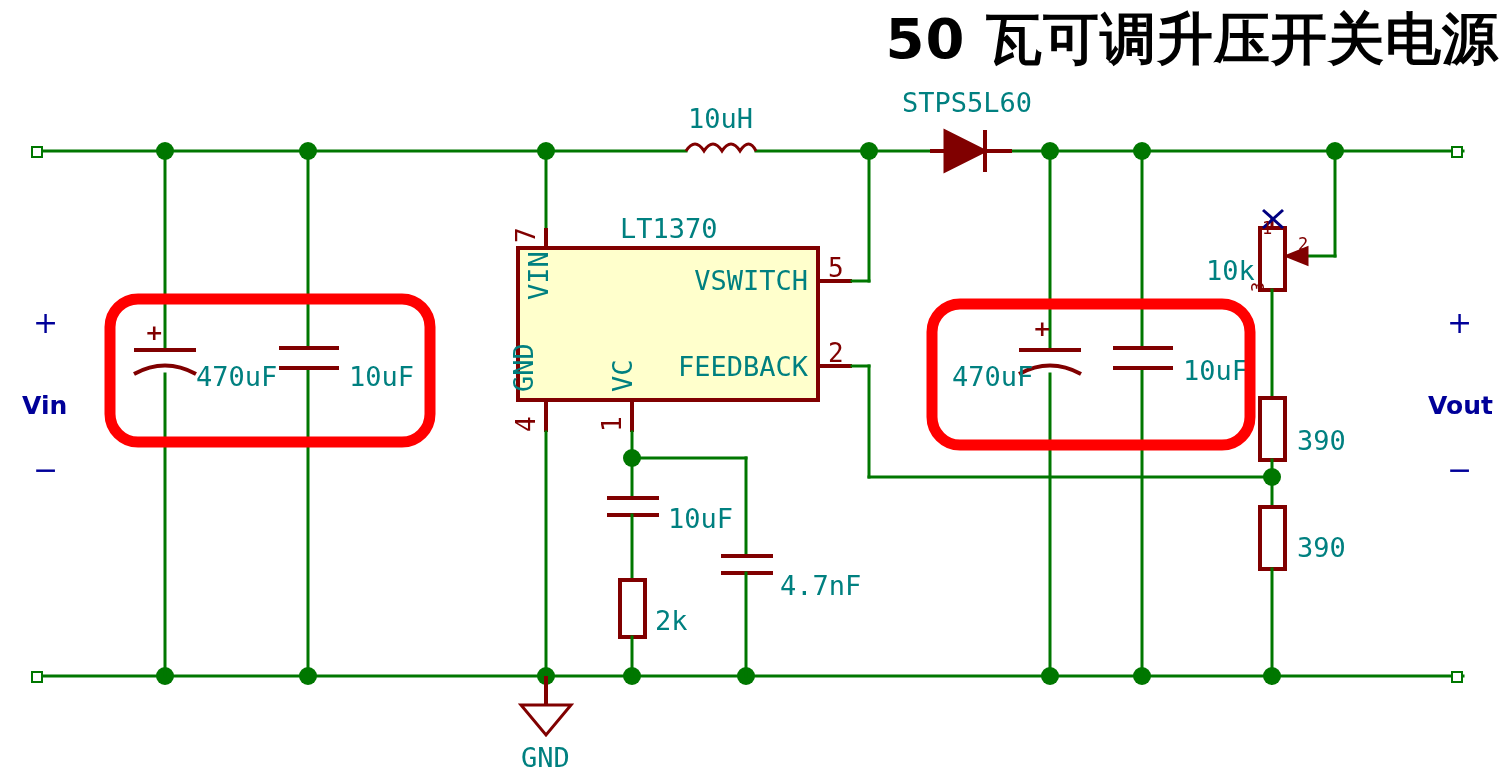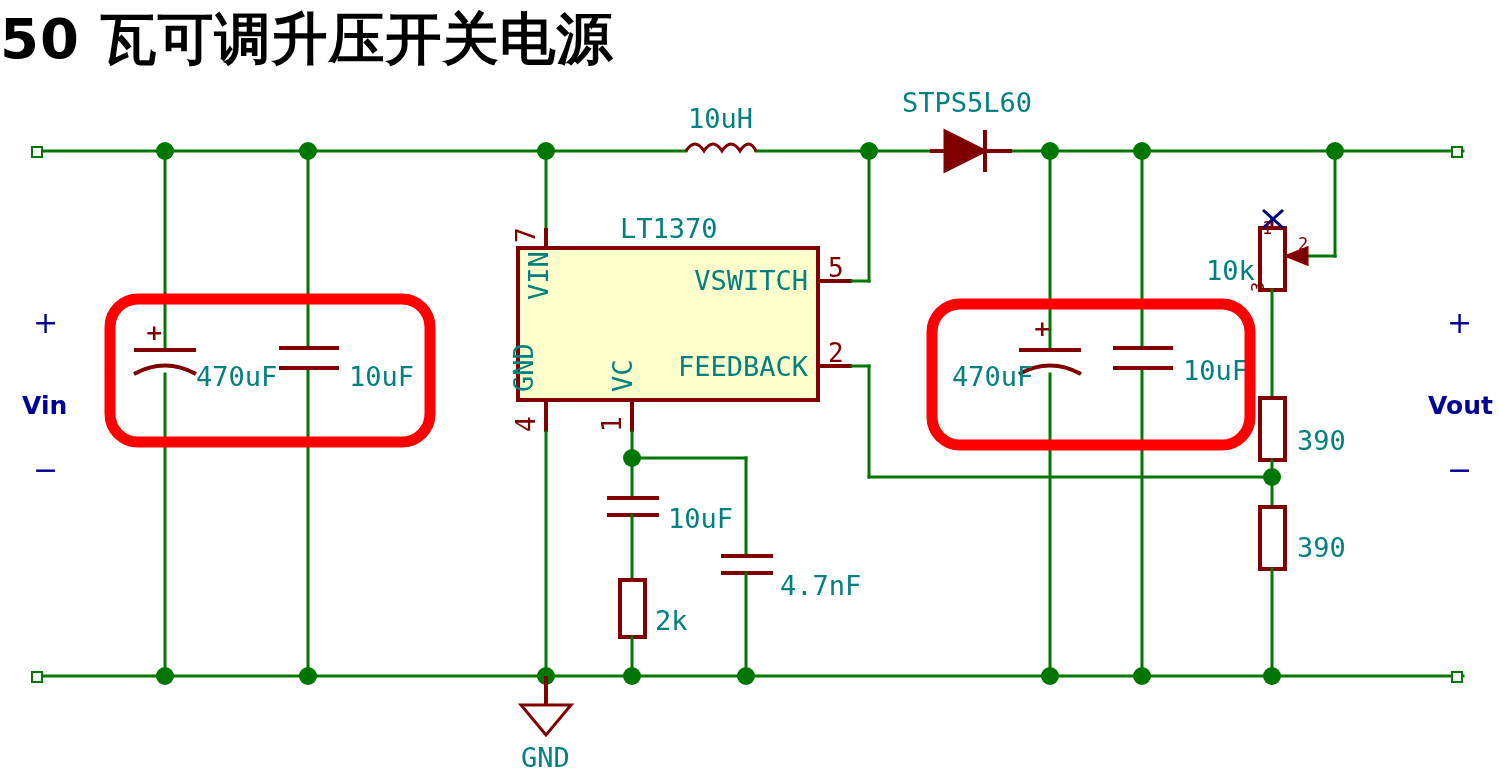--- a/index.html
+++ b/index.html
@@ -17,21 +17,21 @@
   #schematic-root {
     position: relative;
     width: 1499px;
     height: 782px;
   }
   #page-title {
     position: absolute;
     top: 2px;
     left: 0;
     width: 1499px;
-    text-align: left;
+    text-align: right;
     font-family: "DejaVu Sans", sans-serif;
     font-weight: bold;
     font-size: 56px;
     letter-spacing: 1px;
     color: #000000;
     white-space: nowrap;
   }
   svg#circuit {
     position: absolute;
     top: 0;

